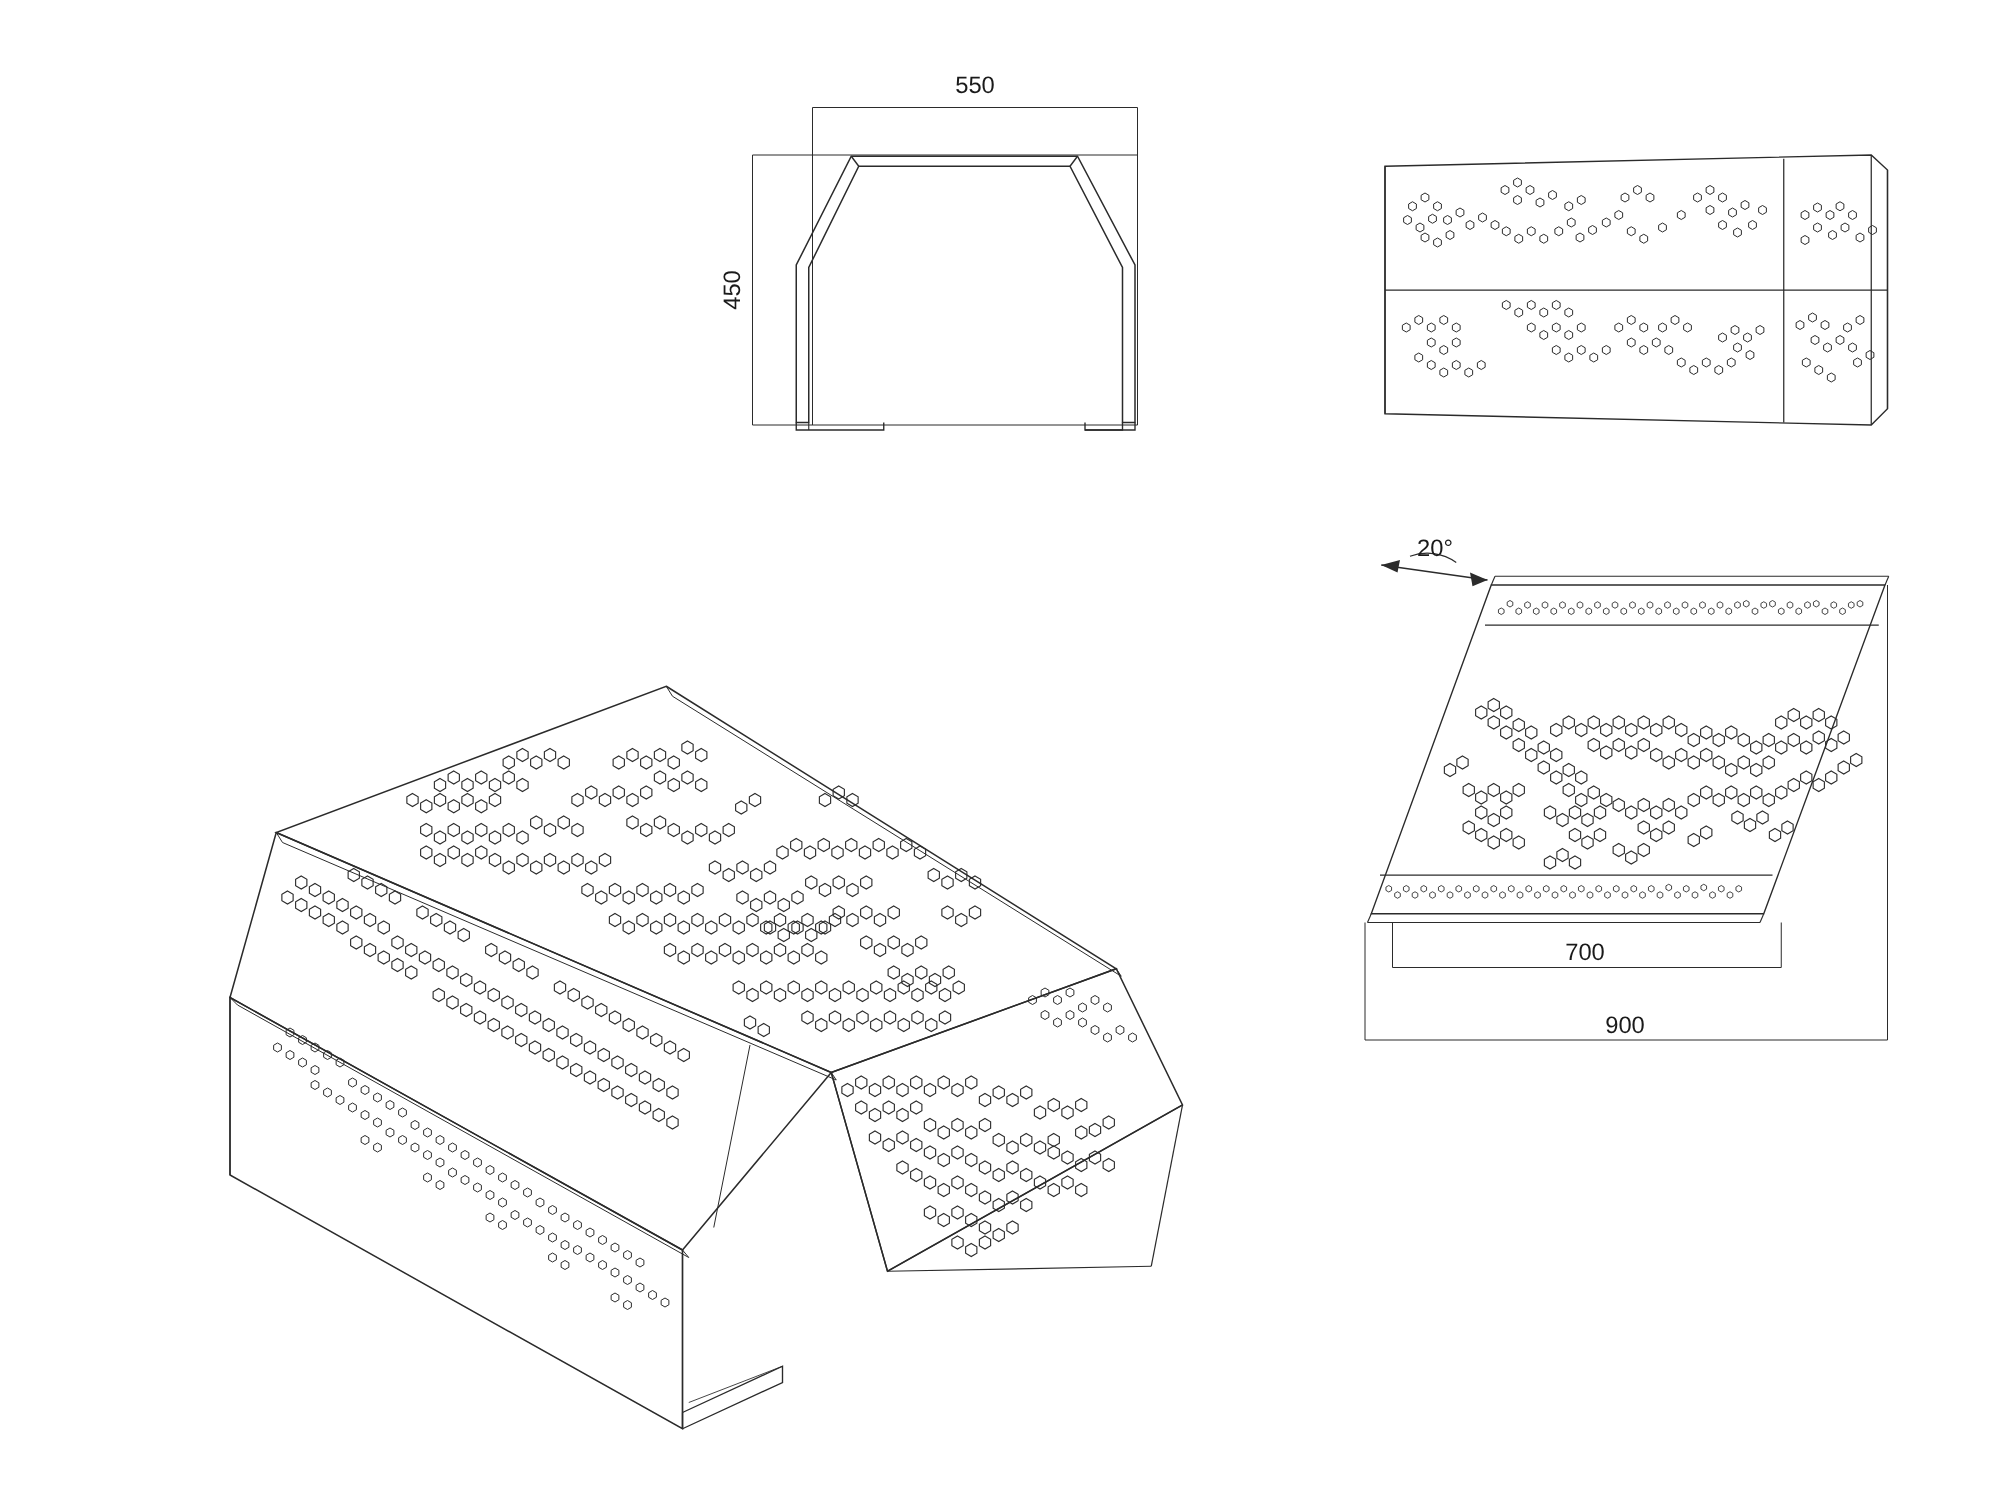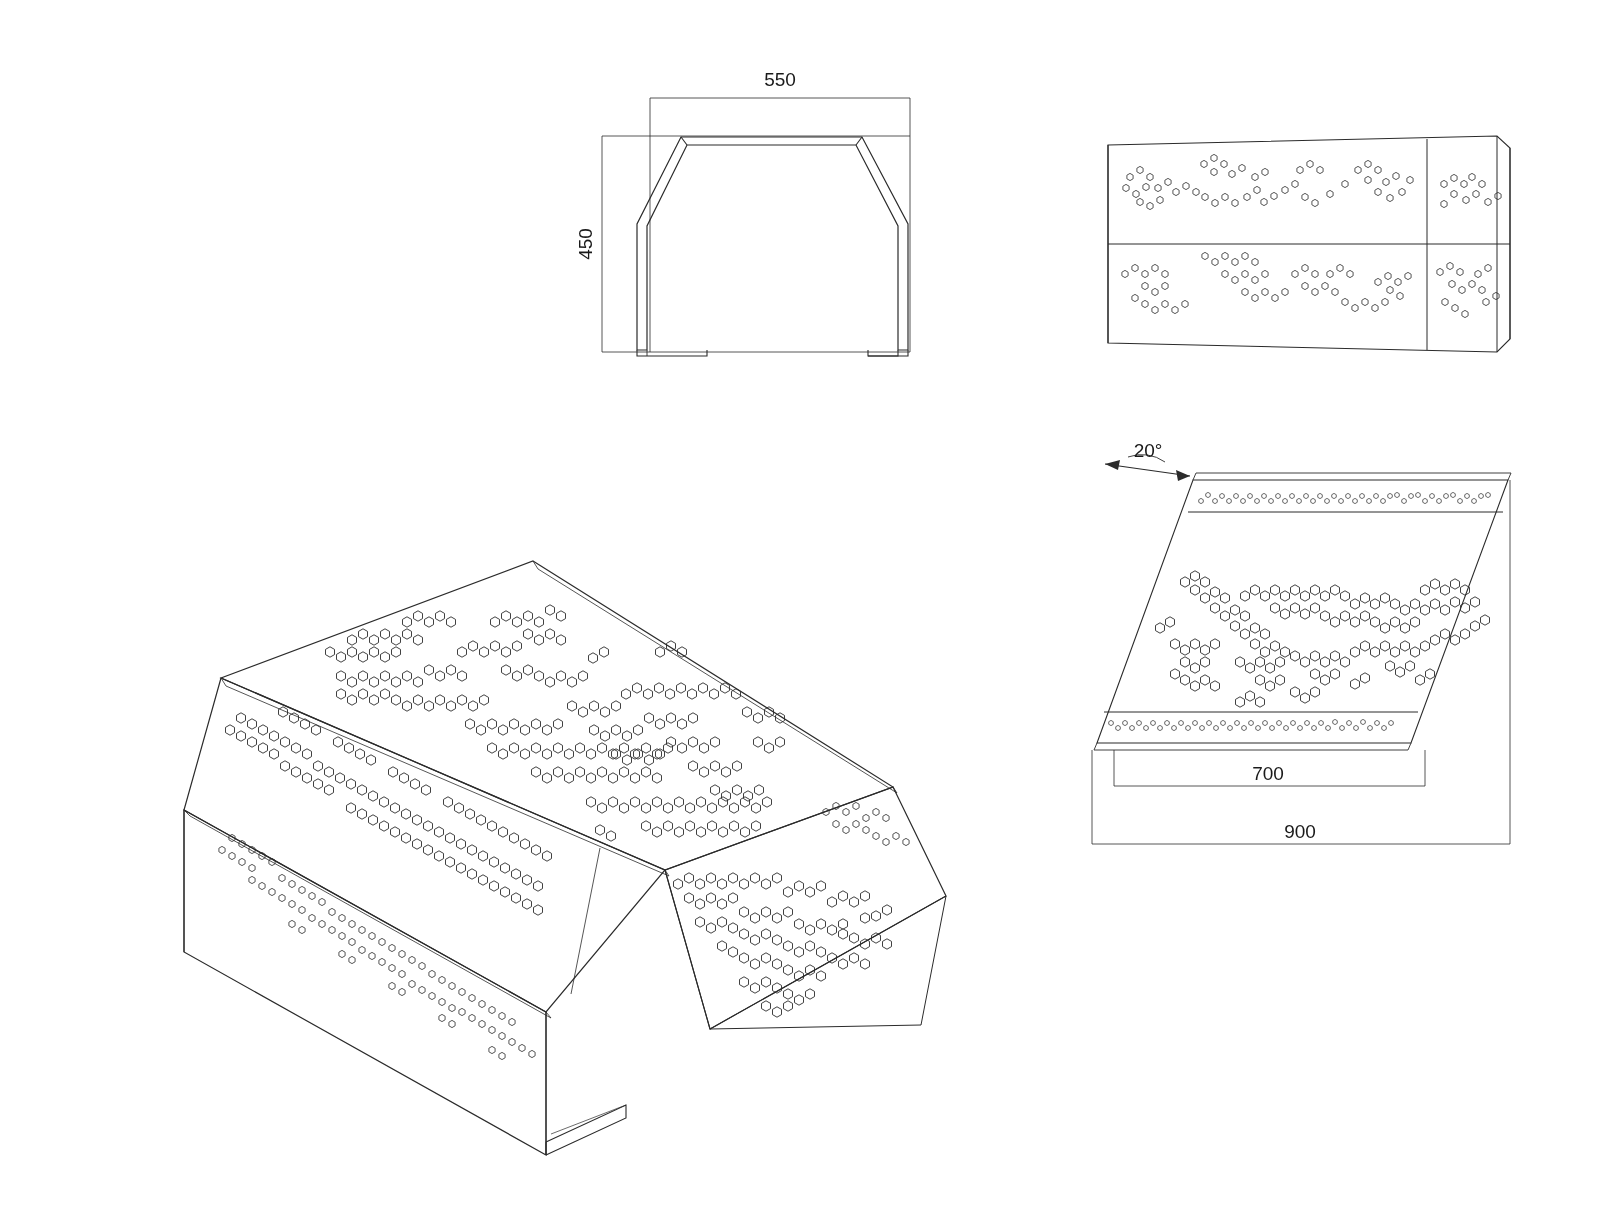--- a/index.html
+++ b/index.html
@@ -9,21 +9,21 @@
   }
   body {
     width: 1600px;
     height: 1206px;
     position: relative;
     font-family: "Liberation Sans", sans-serif;
     overflow: hidden;
   }
   #sheet {
     position: absolute;
-    left: 0; top: 12px;
+    left: 0; top: 0;
     width: 1600px;
     height: 865px;
   }
   .dim-text {
     font-family: "Liberation Sans", sans-serif;
     font-size: 19px;
     fill: #1a1a1a;
   }
   svg { display: block; }
 </style>

